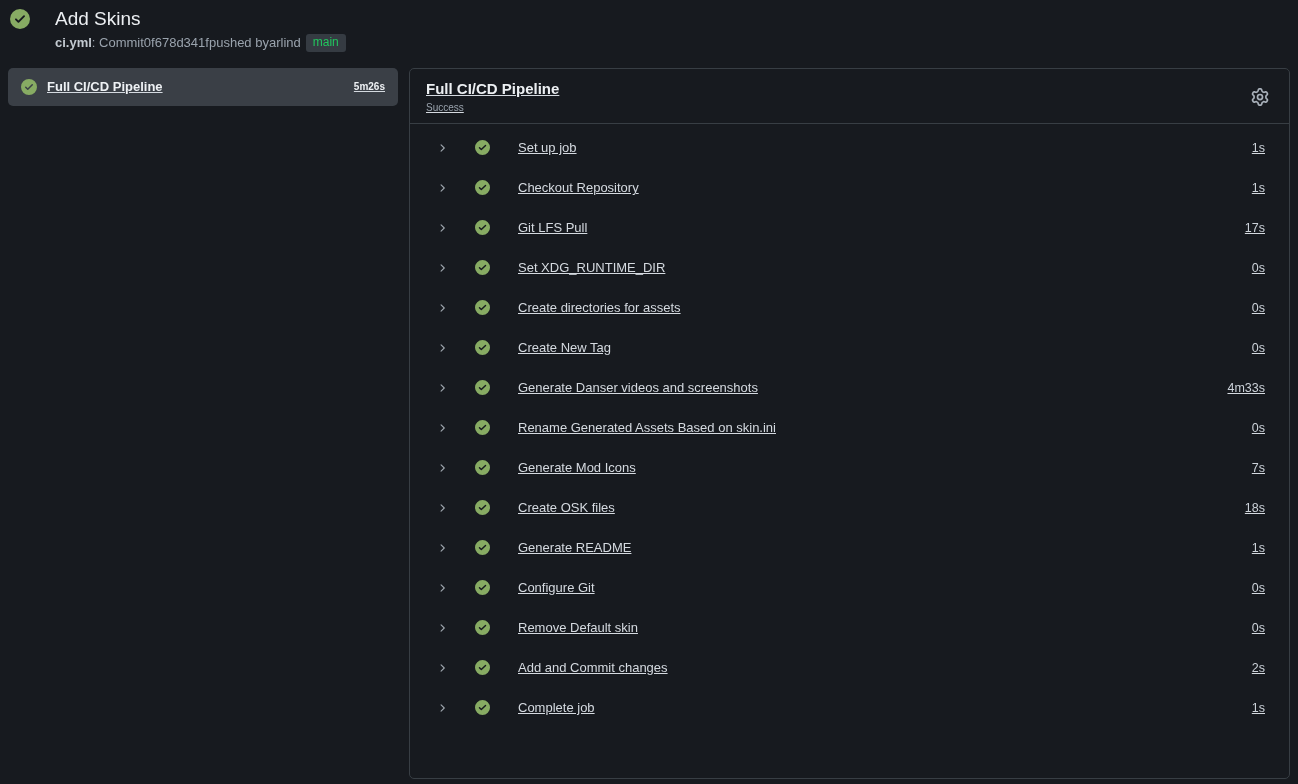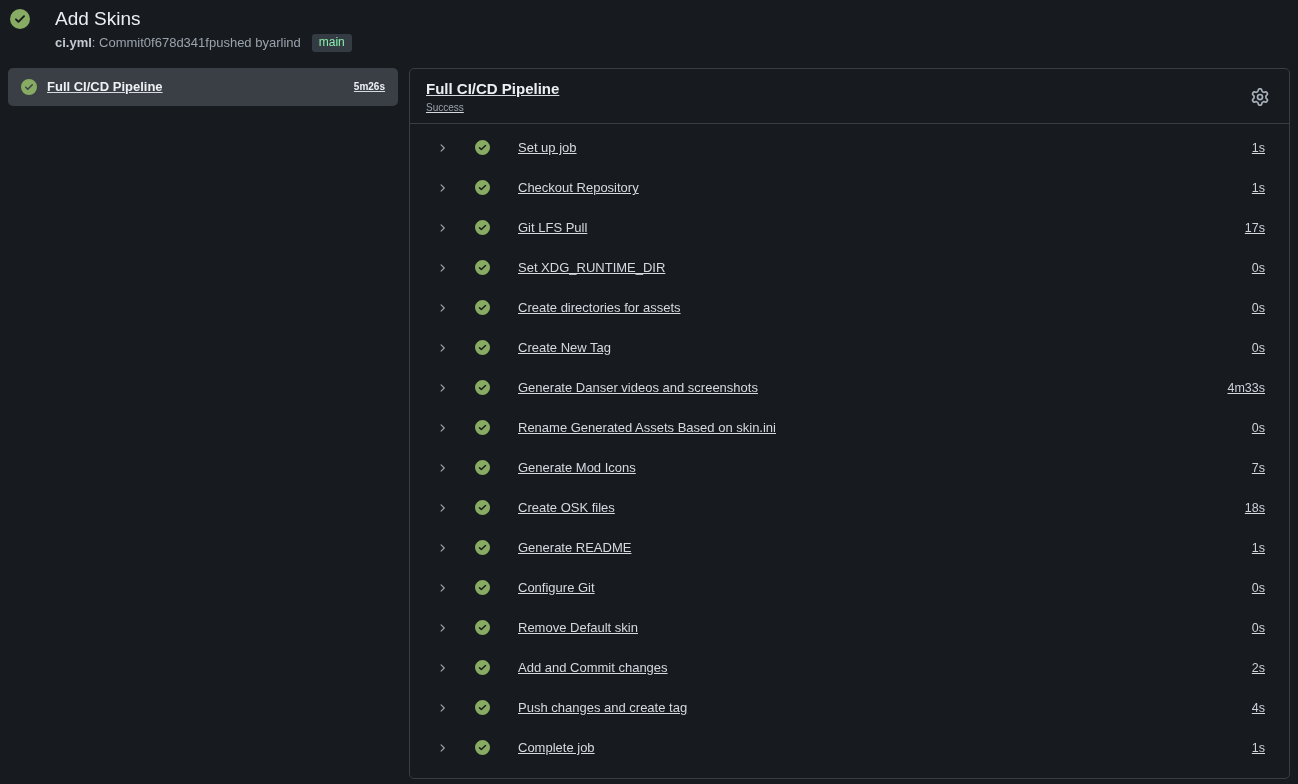--- a/index.html
+++ b/index.html
@@ -29,23 +29,23 @@
   }
   .run-subtitle {
     margin-top: 3px;
     font-size: 13px;
     color: #9aa3ad;
     display: flex;
     align-items: center;
   }
   .run-subtitle .file { font-weight: 700; color: #c3cad1; }
   .branch-badge {
-    margin-left: 11px;
+    margin-left: 5px;
     background: #353b42;
-    color: #86efac;
+    color: #22c55e;
     border-radius: 3px;
     padding: 2px 7px 3px;
     font-size: 12px;
     line-height: 1.1;
     cursor: pointer;
   }
 
   
   .content {
     display: flex;
@@ -394,34 +394,20 @@
         </span>
         <span class="step-check">
           <svg width="15" height="15" viewBox="0 0 16 16" fill="#87ab63" aria-hidden="true">
             <path d="M8 16A8 8 0 1 1 8 0a8 8 0 0 1 0 16Zm3.78-9.72a.751.751 0 0 0-.018-1.042.751.751 0 0 0-1.042-.018L6.75 9.19 5.28 7.72a.751.751 0 0 0-1.042.018.751.751 0 0 0-.018 1.042l2 2a.75.75 0 0 0 1.06 0Z"></path>
           </svg>
         </span>
         <span class="step-name">Add and Commit changes</span>
         <span class="step-duration">2s</span>
       </div>
 
-      <div class="step-row">
-        <span class="step-chevron">
-          <svg width="12" height="12" viewBox="0 0 16 16" fill="currentColor" aria-hidden="true">
-            <path d="M6.22 3.22a.75.75 0 0 1 1.06 0l4.25 4.25a.75.75 0 0 1 0 1.06l-4.25 4.25a.751.751 0 0 1-1.042-.018.751.751 0 0 1-.018-1.042L9.94 8 6.22 4.28a.75.75 0 0 1 0-1.06Z"></path>
-          </svg>
-        </span>
-        <span class="step-check">
-          <svg width="15" height="15" viewBox="0 0 16 16" fill="#87ab63" aria-hidden="true">
-            <path d="M8 16A8 8 0 1 1 8 0a8 8 0 0 1 0 16Zm3.78-9.72a.751.751 0 0 0-.018-1.042.751.751 0 0 0-1.042-.018L6.75 9.19 5.28 7.72a.751.751 0 0 0-1.042.018.751.751 0 0 0-.018 1.042l2 2a.75.75 0 0 0 1.06 0Z"></path>
-          </svg>
-        </span>
-        <span class="step-name">Push changes and create tag</span>
-        <span class="step-duration">4s</span>
-      </div>
 
       <div class="step-row">
         <span class="step-chevron">
           <svg width="12" height="12" viewBox="0 0 16 16" fill="currentColor" aria-hidden="true">
             <path d="M6.22 3.22a.75.75 0 0 1 1.06 0l4.25 4.25a.75.75 0 0 1 0 1.06l-4.25 4.25a.751.751 0 0 1-1.042-.018.751.751 0 0 1-.018-1.042L9.94 8 6.22 4.28a.75.75 0 0 1 0-1.06Z"></path>
           </svg>
         </span>
         <span class="step-check">
           <svg width="15" height="15" viewBox="0 0 16 16" fill="#87ab63" aria-hidden="true">
             <path d="M8 16A8 8 0 1 1 8 0a8 8 0 0 1 0 16Zm3.78-9.72a.751.751 0 0 0-.018-1.042.751.751 0 0 0-1.042-.018L6.75 9.19 5.28 7.72a.751.751 0 0 0-1.042.018.751.751 0 0 0-.018 1.042l2 2a.75.75 0 0 0 1.06 0Z"></path>

